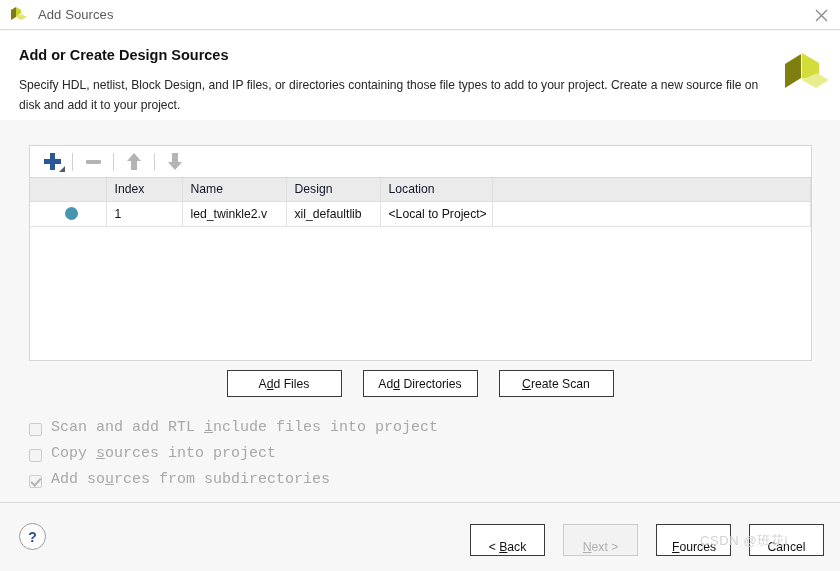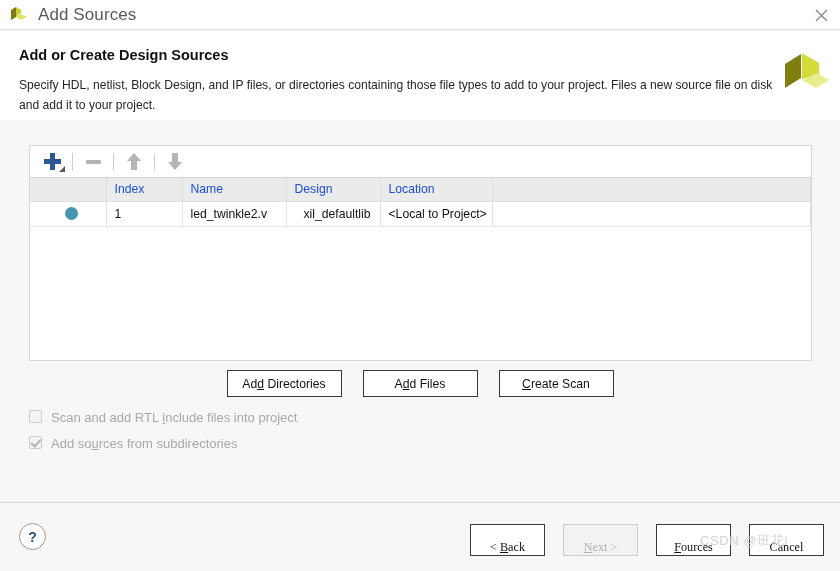--- a/index.html
+++ b/index.html
@@ -23,21 +23,21 @@
     background: #ffffff;
     border-bottom: 1px solid #dcdcdc;
     display: flex; align-items: center;
   }
   .titlebar-logo {
     width: 20px; height: 18px;
     margin-left: 9px; margin-right: 9px;
     position: relative; flex: 0 0 auto;
   }
   .titlebar-title {
-    font-size: 17px; color: #5a5a5a;
+    font-size: 13px; color: #5a5a5a;
     letter-spacing: .1px;
   }
   .close-btn {
     position: absolute; right: 8px; top: 5px;
     width: 22px; height: 20px;
     display: flex; align-items: center; justify-content: center;
     cursor: pointer;
   }
   .close-btn svg { display: block; }
 
@@ -131,35 +131,35 @@
     font-size: 12.2px; color: #111111;
   }
   table.src-table th {
     background: #ebebeb;
     font-weight: normal;
     text-align: left;
     height: 23px;
     padding: 0 0 0 8px;
     border-right: 1px solid #dedede;
     border-bottom: 1px solid #dedede;
-    color: #1d4ed8;
+    color: #0f172a;
   }
   table.src-table td {
     height: 25px;
     padding: 0 0 0 8px;
     border-right: 1px solid #e2e2e2;
     border-bottom: 1px solid #e2e2e2;
     background: #ffffff;
     white-space: nowrap;
     overflow: hidden;
   }
   th.c-dot, td.c-dot { width: 76px; border-left: none; padding: 0; }
   th.c-idx, td.c-idx { width: 76px; }
   th.c-name, td.c-name { width: 104px; }
-  th.c-lib, td.c-lib { width: 94px; text-align: center; }
+  th.c-lib, td.c-lib { width: 94px; }
   th.c-loc, td.c-loc { width: 112px; }
   th.c-fill, td.c-fill { width: auto; border-right: none; }
   td.c-fill { border-bottom: none; background: #ffffff; }
   th.c-fill { border-right: none; }
   .dot-cell { display: flex; align-items: center; justify-content: center; height: 100%; }
   .status-dot {
     width: 13px; height: 13px; border-radius: 50%;
     background: #4596ae;
   }
 
@@ -181,24 +181,25 @@
   .btn.wide1 { width: 115px; }
   .btn.wide2 { width: 115px; }
   .btn.wide3 { width: 115px; }
   .mn { text-decoration: underline; }
 
   
   .checks {
     position: absolute; left: 29px; top: 290px;
   }
   .check-row {
-    display: flex; align-items: flex-start;
+    display: flex; align-items: flex-end;
     height: 26px;
-    font-size: 13px;
+    font-size: 15px;
     color: #a8a8a8;
+    font-family: Liberation Mono, monospace;
   }
   .cbox {
     width: 13px; height: 13px;
     border: 1px solid #cccccc;
     background: #f4f4f4;
     border-radius: 2px;
     margin-right: 9px;
     position: relative;
     flex: 0 0 auto;
   }
@@ -227,21 +228,21 @@
     background: #fdfdfd;
     color: #2b4f86;
     font-size: 14px; font-weight: bold;
     display: flex; align-items: center; justify-content: center;
     cursor: pointer;
   }
   .footer-buttons {
     position: absolute; right: 16px; top: 21px;
     display: flex; gap: 18px;
   }
-  .btn.nav { width: 72px; padding: 15px; text-align: center; font-family: Liberation Serif, serif; }
+  .btn.nav { width: 72px; padding: 15px; text-align: center; }
   .btn.disabled {
     color: #b0b0b0;
     border-color: #cbcbcb;
     background: #f2f2f2;
     cursor: default;
   }
   .watermark {
     position: absolute; left: 700px; top: 532px;
     font-size: 13px; color: #d2d2d2;
     letter-spacing: .6px;
@@ -267,21 +268,21 @@
     <div class="close-btn">
       <svg width="13" height="13" viewBox="0 0 13 13">
         <line x1="1" y1="1" x2="12" y2="12" stroke="#888888" stroke-width="1.3"></line>
         <line x1="12" y1="1" x2="1" y2="12" stroke="#888888" stroke-width="1.3"></line>
       </svg>
     </div>
   </div>
 
   <div class="header">
     <div class="header-title">Add or Create Design Sources</div>
-    <div class="header-desc">Specify HDL, netlist, Block Design, and IP files, or directories containing those file types to add to your project. Files a new source file on disk and add it to your project.</div>
+    <div class="header-desc">Specify HDL, netlist, Block Design, and IP files, or directories containing those file types to add to your project. Create a new source file on disk and add it to your project.</div>
     <div class="header-logo">
       <svg width="54" height="52" viewBox="0 0 54 52">
         <polygon points="8,16 24,6 24,30 8,40" fill="#7f7f10"></polygon>
         <polygon points="25,5 42,15 42,27 25,31" fill="#d4dc3c"></polygon>
         <polygon points="25,32 40,25 52,32 39,40" fill="#e8ee8d"></polygon>
       </svg>
     </div>
   </div>
 
   <div class="body-panel">
@@ -329,37 +330,41 @@
             <td class="c-name">led_twinkle2.v</td>
             <td class="c-lib">xil_defaultlib</td>
             <td class="c-loc">&lt;Local to Project&gt;</td>
             <td class="c-fill"></td>
           </tr>
         </tbody>
       </table>
     </div>
 
     <div class="mid-buttons">
+      <button class="btn wide1">
+        <span>A</span><span class="mn">d</span><span>d Files</span>
+      </button>
       <button class="btn wide2">
         <span>Ad</span><span class="mn">d</span><span> Directories</span>
-      </button>
-      <button class="btn wide1">
-        <span>A</span><span class="mn">d</span><span>d Files</span>
       </button>
       <button class="btn wide3">
         <span></span><span class="mn">C</span><span>reate Scan</span>
       </button>
     </div>
 
     <div class="checks">
       <div class="check-row">
         <span class="cbox"></span>
         <span><span>Scan and add RTL </span><span class="mn">i</span><span>nclude files into project</span></span>
       </div>
       <div class="check-row">
+        <span class="cbox"></span>
+        <span><span>Copy </span><span class="mn">s</span><span>ources into project</span></span>
+      </div>
+      <div class="check-row">
         <span class="cbox checked"></span>
         <span><span>Add so</span><span class="mn">u</span><span>rces from subdirectories</span></span>
       </div>
     </div>
   </div>
 
   <div class="footer">
     <div class="help-btn">?</div>
 
     <div class="footer-buttons">

